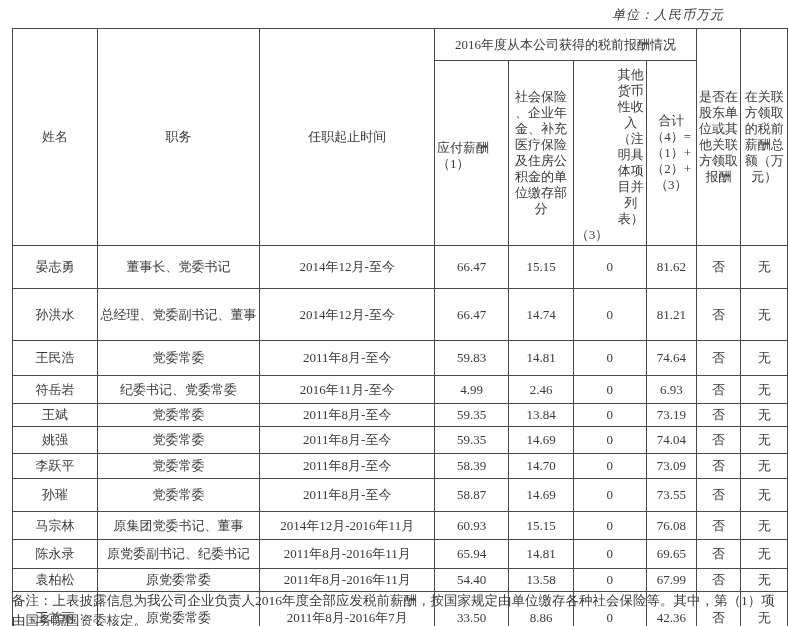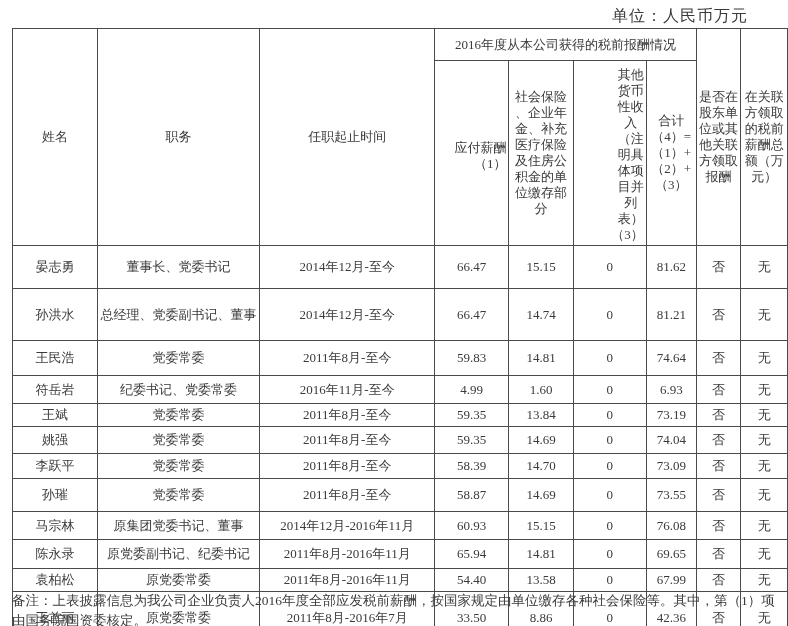--- a/index.html
+++ b/index.html
@@ -7,23 +7,24 @@
     position:relative;
     width:788px; height:626px;
     background:#ffffff;
     font-family:"Liberation Serif","DejaVu Serif",serif;
     color:#3a3a3a;
     overflow:hidden;
   }
   .unit-label {
     position:absolute;
     top:6px; left:612px;
-    font-size:16px;
+    font-size:13px;
     letter-spacing:1px;
     white-space:nowrap;
+    font-style:italic;
   }
   table.comp {
     position:absolute;
     top:28px; left:12px;
     border-collapse:collapse;
     table-layout:fixed;
   }
   table.comp th, table.comp td {
     border:1px solid #4a4a4a;
     font-weight:normal;
@@ -34,21 +35,21 @@
     box-sizing:border-box;
     overflow:hidden;
     line-height:16px;
   }
   .pre { white-space:pre-line;margin-left:42px; }
   .split {
     height:100%;
     display:flex;
     flex-direction:column;
     justify-content:space-between;
-    align-items:flex-end;
+    align-items:flex-start;
     box-sizing:border-box;
     padding:12px 0 6px 0;
   }
   .split.tight { padding:6px 0 2px 0; }
   th.group-cell { height:32px;margin-top:44px; }
   th.total-cell { padding:0; }
   .footnote {
     position:absolute;
     top:591px; left:12px;
     width:772px;
@@ -159,21 +160,21 @@
         <td>0</td>
         <td>74.64</td>
         <td>否</td>
         <td>无</td>
       </tr>
       <tr style="height:28px">
         <td>符岳岩</td>
         <td>纪委书记、党委常委</td>
         <td>2016年11月-至今</td>
         <td>4.99</td>
-        <td>1.60</td>
+        <td>2.46</td>
         <td>0</td>
         <td>6.93</td>
         <td>否</td>
         <td>无</td>
       </tr>
       <tr style="height:23px">
         <td>王斌</td>
         <td>党委常委</td>
         <td>2011年8月-至今</td>
         <td>59.35</td>

